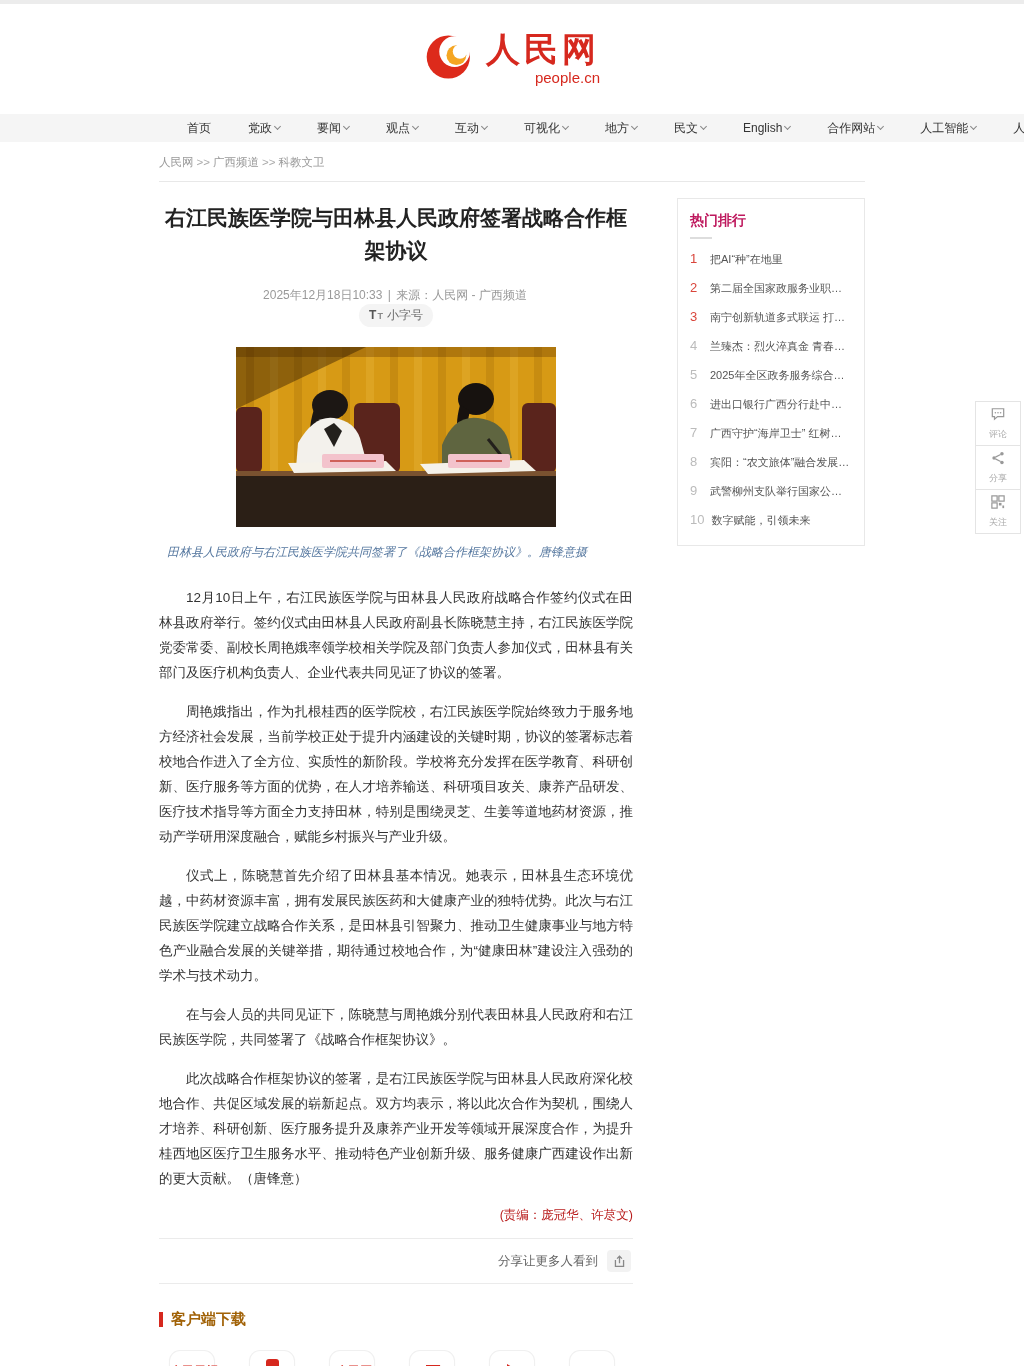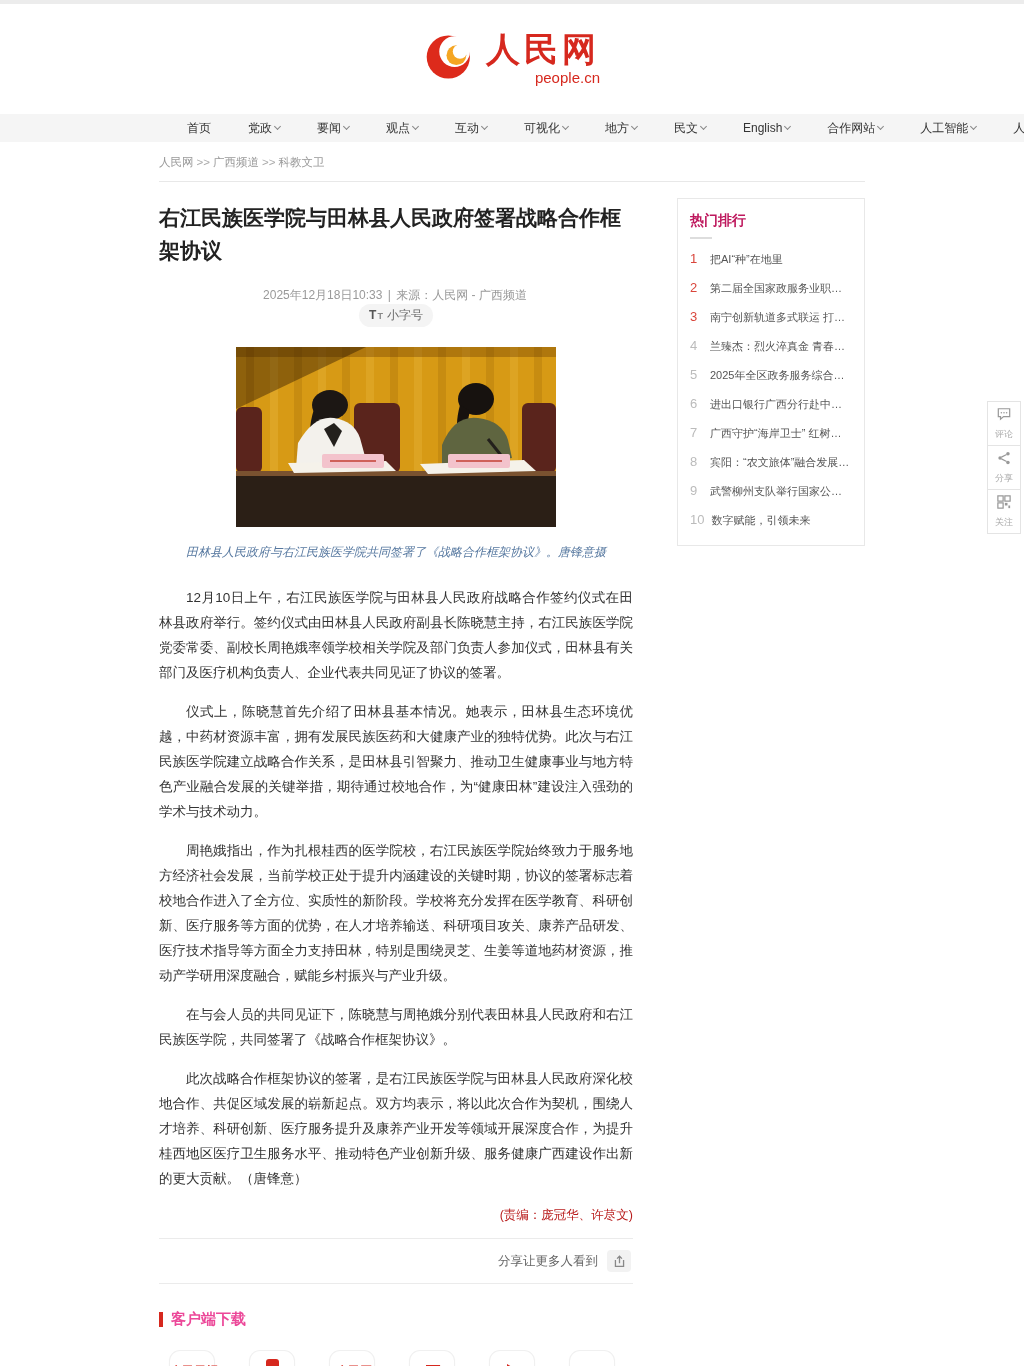--- a/index.html
+++ b/index.html
@@ -29,60 +29,60 @@
   .hamburger i { width:15px; height:2px; background:#555; }
   .login-pill { display:flex; gap:4px; background:#e8e8e8; height:40px; padding:0 10px; font-size:12px; color:#444; }
 
   
   .crumb-wrap { width:706px; margin:0 auto; padding:13px 0 11px; font-size:11.5px; color:#999; border-bottom:1px solid #e8e8e8; }
   .crumb-sep { margin:0 3px; color:#aaa; }
 
   
   .main { width:706px; margin:0 auto; display:flex; gap:44px; padding-top:16px; }
   .article { width:474px; }
-  .art-title { font-size:21px; font-weight:700; color:#222; line-height:1.55; margin:4px 0 20px; }
+  .art-title { font-size:21px; font-weight:700; color:#222; line-height:1.55; margin:4px 0 20px;text-align:center; }
   .meta-row { display:flex; justify-content:space-between; align-items:center; font-size:12px; color:#999;flex-direction:column; }
   .meta-left span { margin-right:2px; }
   .font-pill { background:#f4f4f4; border-radius:12px; padding:3px 10px; color:#666; display:flex; align-items:baseline; gap:4px; cursor:pointer; }
   .fp-T1 { font-size:12px; font-weight:700; color:#555; }
   .fp-T2 { font-size:9px; font-weight:700; color:#888; margin-left:-3px; }
   .photo-wrap { text-align:center; margin:20px 0 0; }
-  .caption { text-align:center; color:#55779f; font-size:12px; font-style:italic; margin:13px 8px 24px; }
+  .caption { text-align:left; color:#55779f; font-size:12px; font-style:italic; margin:13px 8px 24px; }
   .para { font-size:13.5px; line-height:25px; color:#333; text-align:justify; text-indent:2em; margin-bottom:14px; }
   .editors { text-align:right; font-size:12.5px; color:#b91c1c; margin:16px 0 14px; }
   .share-row { border-top:1px solid #ebebeb; border-bottom:1px solid #ebebeb; padding:11px 2px; display:flex; justify-content:flex-end; align-items:center; gap:9px; color:#666; font-size:12.5px; }
   .share-btn { width:24px; height:22px; background:#f2f2f2; border-radius:4px; display:flex; align-items:center; justify-content:center; cursor:pointer; }
 
   
   .aside { width:188px; }
   .hot-box { border:1px solid #e8e8e8; padding:13px 12px 4px; }
   .hot-title { font-size:14px; font-weight:700; color:#be185d; }
   .hot-underline { width:22px; height:2px; background:#ddd; margin:7px 0 12px; }
   .hot-list { list-style:none; }
   .hot-item { display:flex; align-items:baseline; gap:7px; margin-bottom:13px; cursor:pointer; }
   .hot-rank { min-width:13px; font-size:13px; color:#bbb; }
   .hot-rank.top { color:#d9453b; }
   .hot-text { flex:1; font-size:11px; color:#555; white-space:nowrap; overflow:hidden; text-overflow:ellipsis; }
 
   
   .downloads { width:706px; margin:26px auto 0; padding-bottom:26px; }
   .dl-header { display:flex; align-items:center; gap:8px; }
   .dl-bar { width:4px; height:15px; background:#d6281e; }
-  .dl-title { font-size:15px; font-weight:700; color:#ec4899; }
+  .dl-title { font-size:15px; font-weight:700; color:#a16207; }
   .apps-row { display:flex; gap:14px; margin-top:22px; }
   .app { width:66px; display:flex; flex-direction:column; align-items:center; gap:11px; cursor:pointer; }
   .app-icon { width:44px; height:44px; border-radius:10px; background:#fff; box-shadow:0 0 0 1px #f0f0f0, 0 1px 3px rgba(0,0,0,.06); display:flex; flex-direction:column; align-items:center; justify-content:center; gap:1px; }
   .g-text { color:#d6281e; font-size:12px; font-weight:700; font-family:"Liberation Serif","DejaVu Serif",serif; white-space:nowrap; }
   .g-sub { display:block; width:22px; height:2px; background:#d6281e; margin-top:1px; }
   .g-bubble { width:13px; height:10px; background:#d6281e; border-radius:3px 3px 3px 0; }
   .g-play { width:0; height:0; border-left:15px solid #d6281e; border-top:9px solid transparent; border-bottom:9px solid transparent; margin-left:4px; }
   .g-n { color:#d6281e; font-weight:800; font-size:21px; font-family:"Liberation Serif","DejaVu Serif",serif; }
 
   
-  .float-tools { position:absolute; right:3px; top:402px; width:34px; }
+  .float-tools { position:absolute; right:3px; top:402px; width:46px; }
   .tool { background:#fff; border:1px solid #e4e4e4; margin-top:-1px; padding:5px 0 4px; display:flex; flex-direction:column; align-items:center; gap:3px; cursor:pointer; }
   .tool-label { font-size:9px; color:#aaa; }
 </style>
 </head>
 <body>
 
 <div class="top-strip"></div>
 
 <header class="site-header">
   <a class="logo">
@@ -201,22 +201,22 @@
         <rect x="86" y="107" width="62" height="14" rx="2" fill="#f3c3cc"></rect>
         <line x1="94" y1="114" x2="140" y2="114" stroke="#c0392b" stroke-width="2" opacity=".7"></line>
         <rect x="212" y="107" width="62" height="14" rx="2" fill="#f3c3cc"></rect>
         <line x1="220" y1="114" x2="266" y2="114" stroke="#c0392b" stroke-width="2" opacity=".7"></line>
       </svg>
     </div>
     <div class="caption">田林县人民政府与右江民族医学院共同签署了《战略合作框架协议》。唐锋意摄</div>
 
     <div>
         <p class="para">12月10日上午，右江民族医学院与田林县人民政府战略合作签约仪式在田林县政府举行。签约仪式由田林县人民政府副县长陈晓慧主持，右江民族医学院党委常委、副校长周艳娥率领学校相关学院及部门负责人参加仪式，田林县有关部门及医疗机构负责人、企业代表共同见证了协议的签署。</p>
+        <p class="para">周艳娥指出，作为扎根桂西的医学院校，右江民族医学院始终致力于服务地方经济社会发展，当前学校正处于提升内涵建设的关键时期，协议的签署标志着校地合作进入了全方位、实质性的新阶段。学校将充分发挥在医学教育、科研创新、医疗服务等方面的优势，在人才培养输送、科研项目攻关、康养产品研发、医疗技术指导等方面全力支持田林，特别是围绕灵芝、生姜等道地药材资源，推动产学研用深度融合，赋能乡村振兴与产业升级。</p>
         <p class="para">仪式上，陈晓慧首先介绍了田林县基本情况。她表示，田林县生态环境优越，中药材资源丰富，拥有发展民族医药和大健康产业的独特优势。此次与右江民族医学院建立战略合作关系，是田林县引智聚力、推动卫生健康事业与地方特色产业融合发展的关键举措，期待通过校地合作，为“健康田林”建设注入强劲的学术与技术动力。</p>
-        <p class="para">周艳娥指出，作为扎根桂西的医学院校，右江民族医学院始终致力于服务地方经济社会发展，当前学校正处于提升内涵建设的关键时期，协议的签署标志着校地合作进入了全方位、实质性的新阶段。学校将充分发挥在医学教育、科研创新、医疗服务等方面的优势，在人才培养输送、科研项目攻关、康养产品研发、医疗技术指导等方面全力支持田林，特别是围绕灵芝、生姜等道地药材资源，推动产学研用深度融合，赋能乡村振兴与产业升级。</p>
         <p class="para">在与会人员的共同见证下，陈晓慧与周艳娥分别代表田林县人民政府和右江民族医学院，共同签署了《战略合作框架协议》。</p>
         <p class="para">此次战略合作框架协议的签署，是右江民族医学院与田林县人民政府深化校地合作、共促区域发展的崭新起点。双方均表示，将以此次合作为契机，围绕人才培养、科研创新、医疗服务提升及康养产业开发等领域开展深度合作，为提升桂西地区医疗卫生服务水平、推动特色产业创新升级、服务健康广西建设作出新的更大贡献。（唐锋意）</p>
       </div>
 
     <div class="editors">(责编：庞冠华、许荩文)</div>
 
     <div class="share-row">
       <span>分享让更多人看到</span>
       <span class="share-btn">
         <svg width="13" height="13" viewBox="0 0 16 16">

